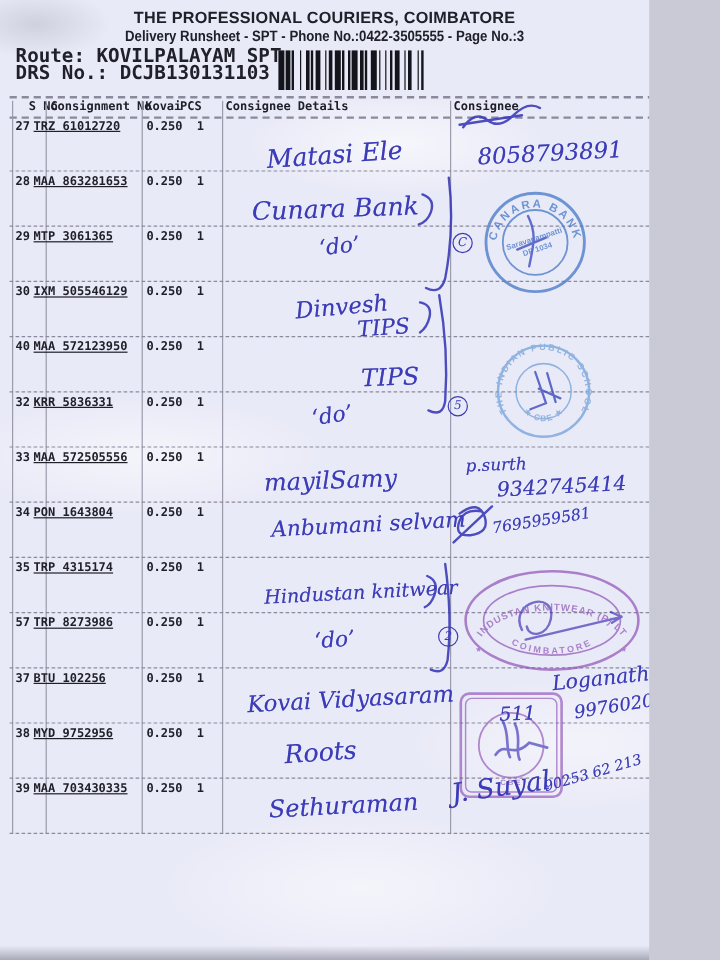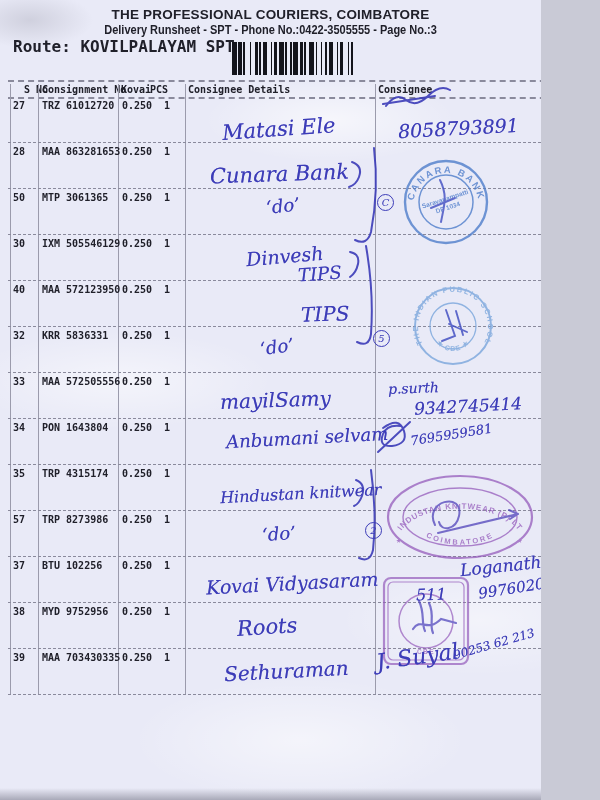--- a/index.html
+++ b/index.html
@@ -21,37 +21,38 @@
   .meta-right{left:360px;top:41px;}
   .barcode{position:absolute;left:232px;top:42px;width:124px;height:33px;display:flex;align-items:stretch;}
   .sep{position:absolute;left:8px;width:588px;border-top:2px dashed #8a8a9c;height:0;}
   .thead{position:absolute;left:8px;top:84px;width:588px;height:13px;font-size:10px;}
   .thead span{position:absolute;top:0;}
   .vline{position:absolute;top:84px;height:611px;width:1px;background:#9b9bac;}
   .rows{position:absolute;left:8px;top:97px;width:588px;}
   .row{position:relative;height:46px;border-bottom:1.6px dashed #8a8a9c;box-sizing:border-box;}
   .cell{position:absolute;top:3px;font-size:10px;font-weight:bold;color:#20202a;white-space:nowrap;}
   .cell.sno{left:5px;}
-  .cell.consignment{left:34px;}
+  .cell.consignment{left:20px;text-decoration:underline;}
   .cell.weight{left:114px;}
   .cell.pcs{left:156px;}
   .hw{position:absolute;color:#3c3cb8;font-family:"DejaVu Serif",serif;font-style:italic;white-space:nowrap;text-shadow:0 0 .5px rgba(60,60,184,.6);}
   .circle-mark{position:absolute;width:17px;height:17px;border:1.7px solid #3c3cb8;border-radius:50%;display:flex;align-items:center;justify-content:center;font-size:10px;color:#3c3cb8;font-family:"DejaVu Serif",serif;font-style:italic;box-sizing:border-box;}
   .overlay{position:absolute;left:0;top:0;pointer-events:none;}
 </style>
 </head>
 <body>
 
 <div class="paper" id="paper">
 
   <div class="print title">THE PROFESSIONAL COURIERS, COIMBATORE</div>
   <div class="print subtitle">Delivery Runsheet - SPT - Phone No.:0422-3505555 - Page No.:3</div>
 
   <div class="print meta meta-left">
     <div><span>Route:</span> <span>KOVILPALAYAM SPT</span></div>
+    <div><span>DRS No.:</span> <span>DCJB130131103</span></div>
   </div>
 
   <div class="barcode" id="barcode">
       <div style="width: 4.83117px; background: rgb(20, 20, 28);"></div>
       <div style="width: 1.61039px; background: transparent;"></div>
       <div style="width: 3.22078px; background: rgb(20, 20, 28);"></div>
       <div style="width: 1.61039px; background: transparent;"></div>
       <div style="width: 1.61039px; background: rgb(20, 20, 28);"></div>
       <div style="width: 4.83117px; background: transparent;"></div>
       <div style="width: 1.61039px; background: rgb(20, 20, 28);"></div>
@@ -125,21 +126,21 @@
         <span class="cell weight">0.250</span>
         <span class="cell pcs">1</span>
       </div>
       <div class="row">
         <span class="cell sno">28</span>
         <span class="cell consignment">MAA 863281653</span>
         <span class="cell weight">0.250</span>
         <span class="cell pcs">1</span>
       </div>
       <div class="row">
-        <span class="cell sno">50</span>
+        <span class="cell sno">29</span>
         <span class="cell consignment">MTP 3061365</span>
         <span class="cell weight">0.250</span>
         <span class="cell pcs">1</span>
       </div>
       <div class="row">
         <span class="cell sno">30</span>
         <span class="cell consignment">IXM 505546129</span>
         <span class="cell weight">0.250</span>
         <span class="cell pcs">1</span>
       </div>

